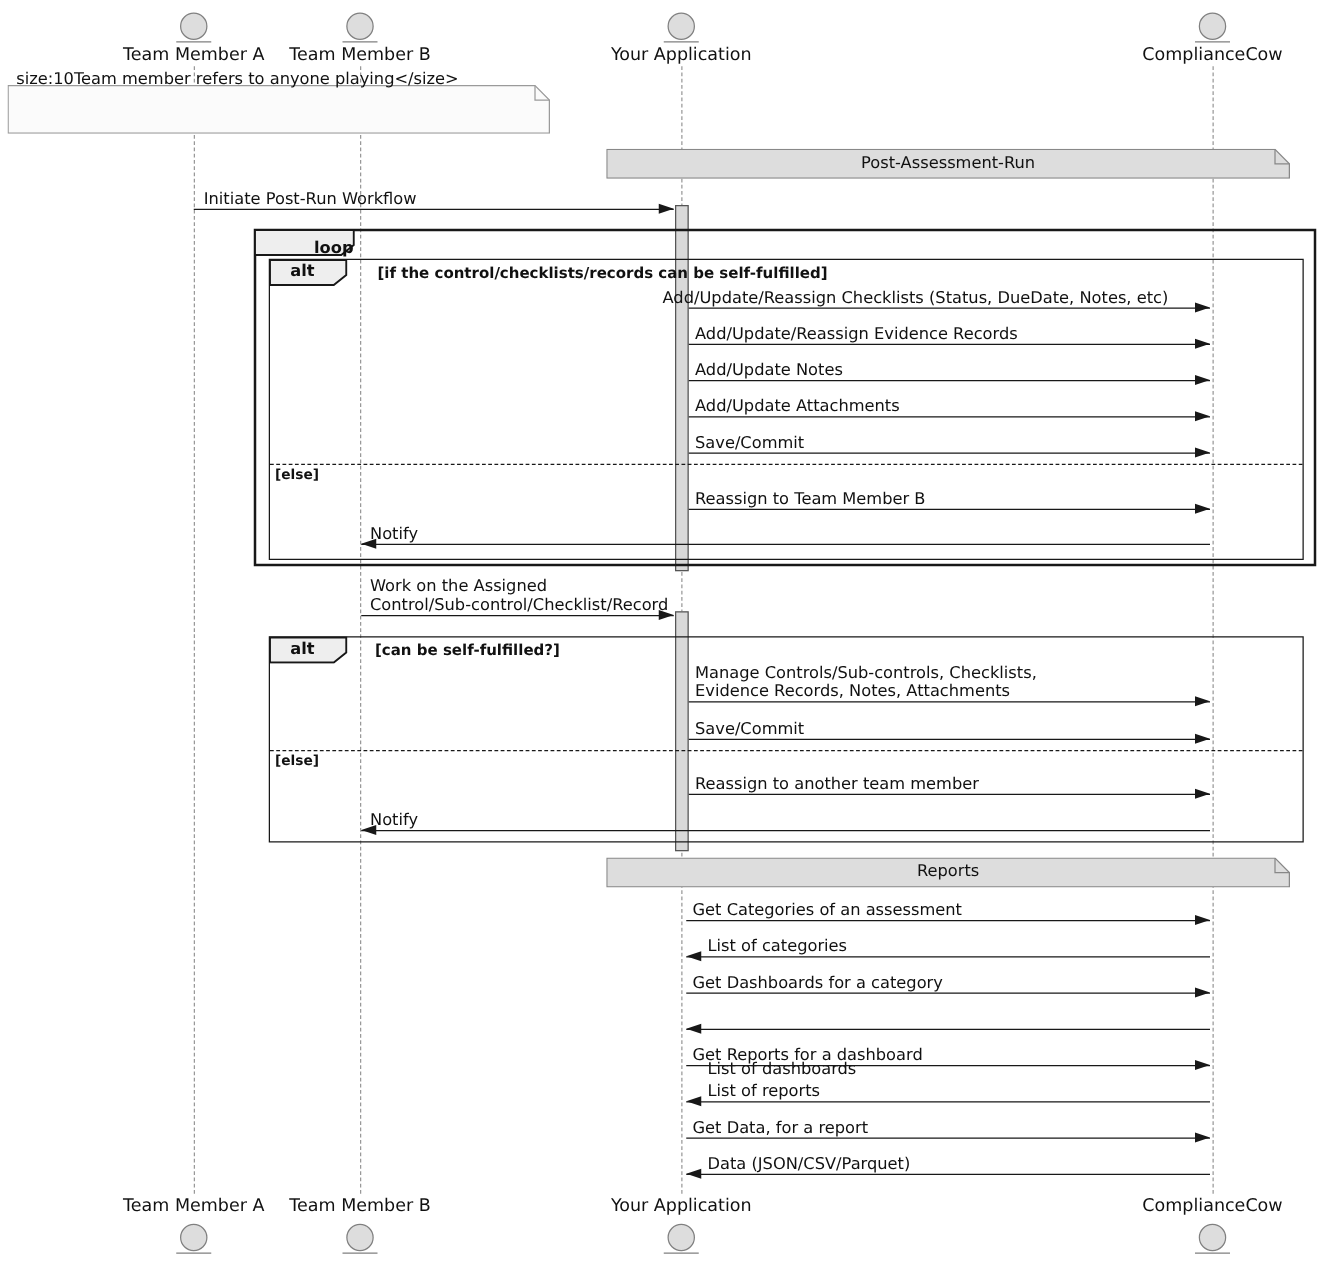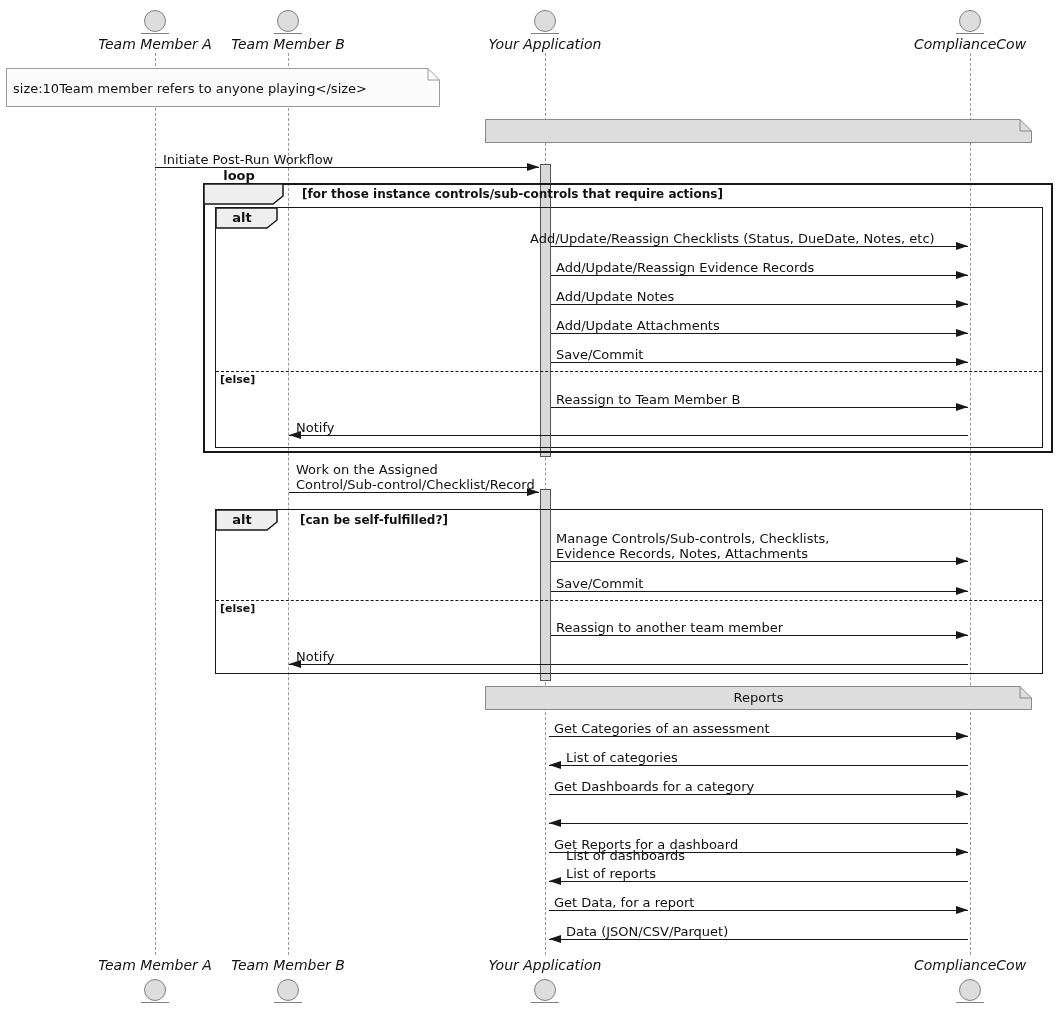--- a/index.html
+++ b/index.html
@@ -9,21 +9,21 @@
     background:#ffffff;
     font-family:"DejaVu Sans",sans-serif;
     color:#111;
     overflow:hidden;
   }
   .lifeline{position:absolute;width:0;border-left:1px dashed #999;}
   .entity-circle{position:absolute;width:22px;height:22px;border-radius:50%;
     background:#dddddd;border:1px solid #808080;box-sizing:border-box;}
   .entity-bar{position:absolute;height:0;border-top:1px solid #808080;}
   .plabel{position:absolute;transform:translateX(-50%);white-space:nowrap;
-    font-size:14px;line-height:16px;font-style:italic;}
+    font-size:14px;line-height:16px;}
   .note-text{position:absolute;font-size:13px;line-height:16px;white-space:nowrap;}
   .divider-label{position:absolute;font-size:13px;text-align:center;white-space:nowrap;}
   .frag-border{position:absolute;box-sizing:border-box;border:2px solid #181818;background:transparent;}
   .frag-label{position:absolute;font-weight:bold;font-size:13px;line-height:15px;text-align:center;}
   .frag-guard{position:absolute;font-weight:bold;font-size:12px;line-height:14px;white-space:nowrap;}
   .frag-else-line{position:absolute;height:0;border-top:1px dashed #181818;}
   .frag-else-label{position:absolute;font-weight:bold;font-size:11px;line-height:13px;white-space:nowrap;}
   .activation{position:absolute;width:11px;background:#d9d9d9;border:1px solid #555;box-sizing:border-box;}
   .msg-line{position:absolute;height:0;border-top:1px solid #181818;}
   .msg-head{position:absolute;width:0;height:0;}
@@ -63,51 +63,52 @@
     <div class="plabel" style="left: 970px; top: 36px;">ComplianceCow</div>
     <div class="entity-circle" style="left: 959px; top: 979px; background: rgb(221, 221, 221); border-color: rgb(128, 128, 128);"></div>
     <div class="entity-bar" style="left: 956px; top: 1002px; width: 28px; border-top-color: rgb(128, 128, 128);"></div>
     <div class="plabel" style="left: 970px; top: 957px;">ComplianceCow</div>
     <div class="activation" style="left: 540px; top: 164px; height: 293px; background: rgb(217, 217, 217); border-color: rgb(85, 85, 85);"></div>
     <div class="activation" style="left: 540px; top: 489px; height: 192px; background: rgb(217, 217, 217); border-color: rgb(85, 85, 85);"></div>
     <div class="frag-border" style="left: 203px; top: 183px; width: 850px; height: 270px; border-width: 2px; border-color: rgb(24, 24, 24);"></div>
     <svg width="82" height="22" style="position: absolute; left: 203px; top: 183px;">
       <path d="M1,1 L80,1 L80,13 L70,21 L1,21 Z" fill="#eeeeee" stroke="#181818" stroke-width="1.5"></path>
     </svg>
-    <div class="frag-label" style="left: 203px; top: 168px; width: 72px;">loop</div>
-    <div class="frag-guard" style="left: 302px; top: 187px;">[for those instance controls/sub-controls that require actions]</div>
+    <div class="frag-label" style="left: 203px; top: 191px; width: 72px; padding-left: 28px;">loop</div>
     <div class="frag-border" style="left: 215px; top: 207px; width: 828px; height: 241px; border-width: 1.5px; border-color: rgb(24, 24, 24);"></div>
     <svg width="64" height="22" style="position: absolute; left: 215px; top: 207px;">
       <path d="M1,1 L62,1 L62,13 L52,21 L1,21 Z" fill="#eeeeee" stroke="#181818" stroke-width="1.5"></path>
     </svg>
     <div class="frag-label" style="left: 215px; top: 210px; width: 54px;">alt</div>
+    <div class="frag-guard" style="left: 302px; top: 211px;">[if the control/checklists/records can be self-fulfilled]</div>
     <div class="frag-else-line" style="left: 216px; top: 371px; width: 826px;"></div>
     <div class="frag-else-label" style="left: 220px; top: 373px;">[else]</div>
     <div class="frag-border" style="left: 215px; top: 509px; width: 828px; height: 165px; border-width: 1.5px; border-color: rgb(24, 24, 24);"></div>
     <svg width="64" height="22" style="position: absolute; left: 215px; top: 509px;">
       <path d="M1,1 L62,1 L62,13 L52,21 L1,21 Z" fill="#eeeeee" stroke="#181818" stroke-width="1.5"></path>
     </svg>
     <div class="frag-label" style="left: 215px; top: 512px; width: 54px;">alt</div>
     <div class="frag-guard" style="left: 300px; top: 513px;">[can be self-fulfilled?]</div>
     <div class="frag-else-line" style="left: 216px; top: 600px; width: 826px;"></div>
     <div class="frag-else-label" style="left: 220px; top: 602px;">[else]</div>
     <svg width="547" height="24" style="left: 485px; top: 119px; position: absolute;">
       <path d="M0.5,0.5 L535,0.5 L546.5,12 L546.5,23.5 L0.5,23.5 Z" fill="#dddddd" stroke="#888888"></path>
       <path d="M535,0.5 L535,12 L546.5,12" fill="none" stroke="#888888"></path>
     </svg>
+    <div class="divider-label" style="left: 485px; top: 119px; width: 547px; line-height: 24px;">Post-Assessment-Run</div>
     <svg width="547" height="24" style="left: 485px; top: 686px; position: absolute;">
       <path d="M0.5,0.5 L535,0.5 L546.5,12 L546.5,23.5 L0.5,23.5 Z" fill="#dddddd" stroke="#888888"></path>
       <path d="M535,0.5 L535,12 L546.5,12" fill="none" stroke="#888888"></path>
     </svg>
     <div class="divider-label" style="left: 485px; top: 686px; width: 547px; line-height: 24px;">Reports</div>
     <svg width="434" height="39" style="left: 6px; top: 68px; position: absolute;">
       <path d="M0.5,0.5 L422,0.5 L433.5,12 L433.5,38.5 L0.5,38.5 Z" fill="#fbfbfb" stroke="#9a9a9a"></path>
       <path d="M422,0.5 L422,12 L433.5,12" fill="none" stroke="#9a9a9a"></path>
     </svg>
-    <div class="note-text" style="left: 13px; top: 81px;">size:10Team member refers to anyone playing&lt;/size&gt;</div>
+    <div class="note-text" style="left: 13px; top: 56px;">size:10Team member refers to anyone playing&lt;/size&gt;</div>
     <div class="msg-line" style="left: 155px; top: 167px; width: 384px; border-top-color: rgb(24, 24, 24);"></div>
     <div class="msg-head right" style="top: 163px; left: 527px; border-left-color: rgb(24, 24, 24); border-right-color: transparent;"></div>
     <div class="msg-label" style="left: 163px; top: 152px;">
       <div>Initiate Post-Run Workflow</div>
     </div>
     <div class="msg-line" style="left: 551px; top: 246px; width: 417px; border-top-color: rgb(24, 24, 24);"></div>
     <div class="msg-head right" style="top: 242px; left: 956px; border-left-color: rgb(24, 24, 24); border-right-color: transparent;"></div>
     <div class="msg-label" style="left: 530px; top: 231px; text-align: center;">
       <div>Add/Update/Reassign Checklists (Status, DueDate, Notes, etc)</div>
     </div>

